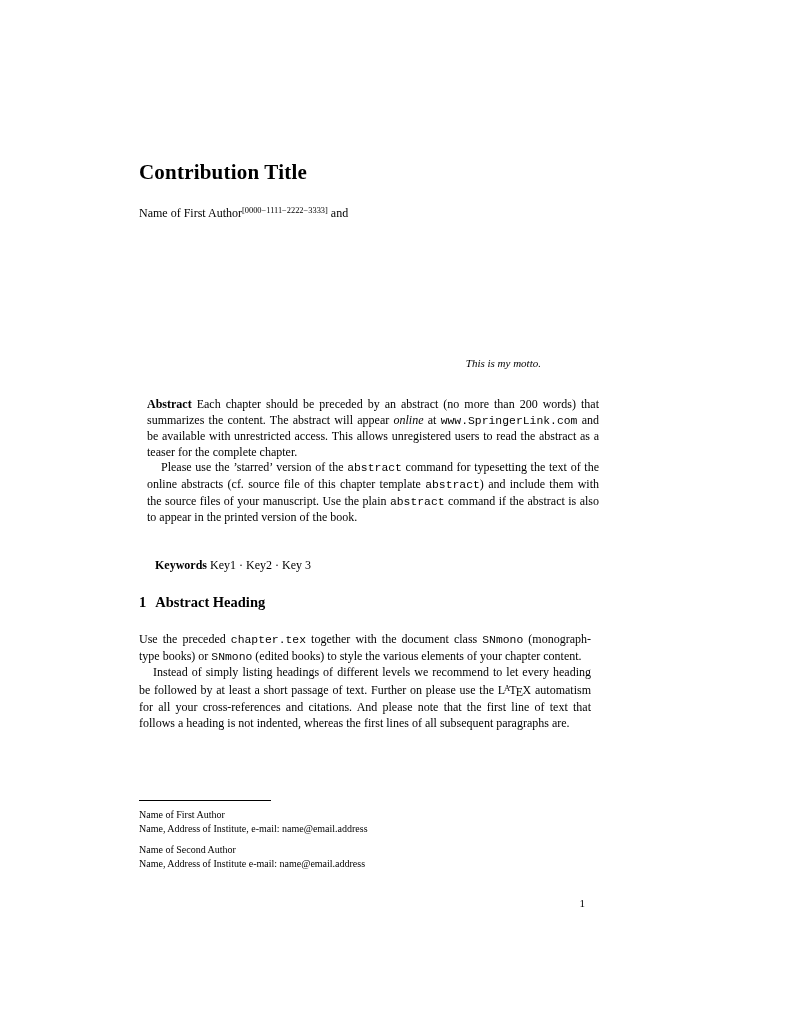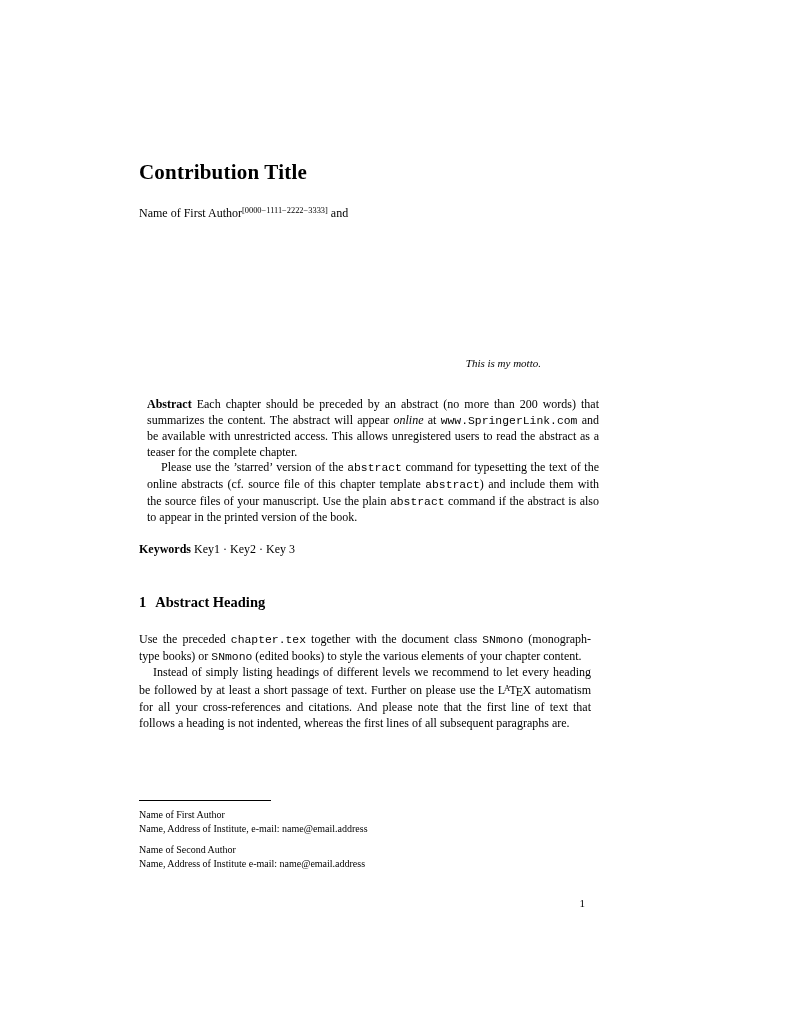--- a/index.html
+++ b/index.html
@@ -41,21 +41,21 @@
     font-size: 12px;
     line-height: 15.6px;
     margin-left: 8px;
   }
   .para { margin: 0; text-align: justify; }
   .indent { text-indent: 14px; }
   .keywords {
     position: absolute;
     left: 139px; top: 542px;
     width: 452px;
-    margin: 0;
+    margin: 16px;
     font-size: 12px;
   }
   .section-heading {
     position: absolute;
     left: 139px; top: 594px;
     margin: 0;
     font-size: 14.5px;
     font-weight: bold;
   }
   .sec-num { margin-right: 9px; }

